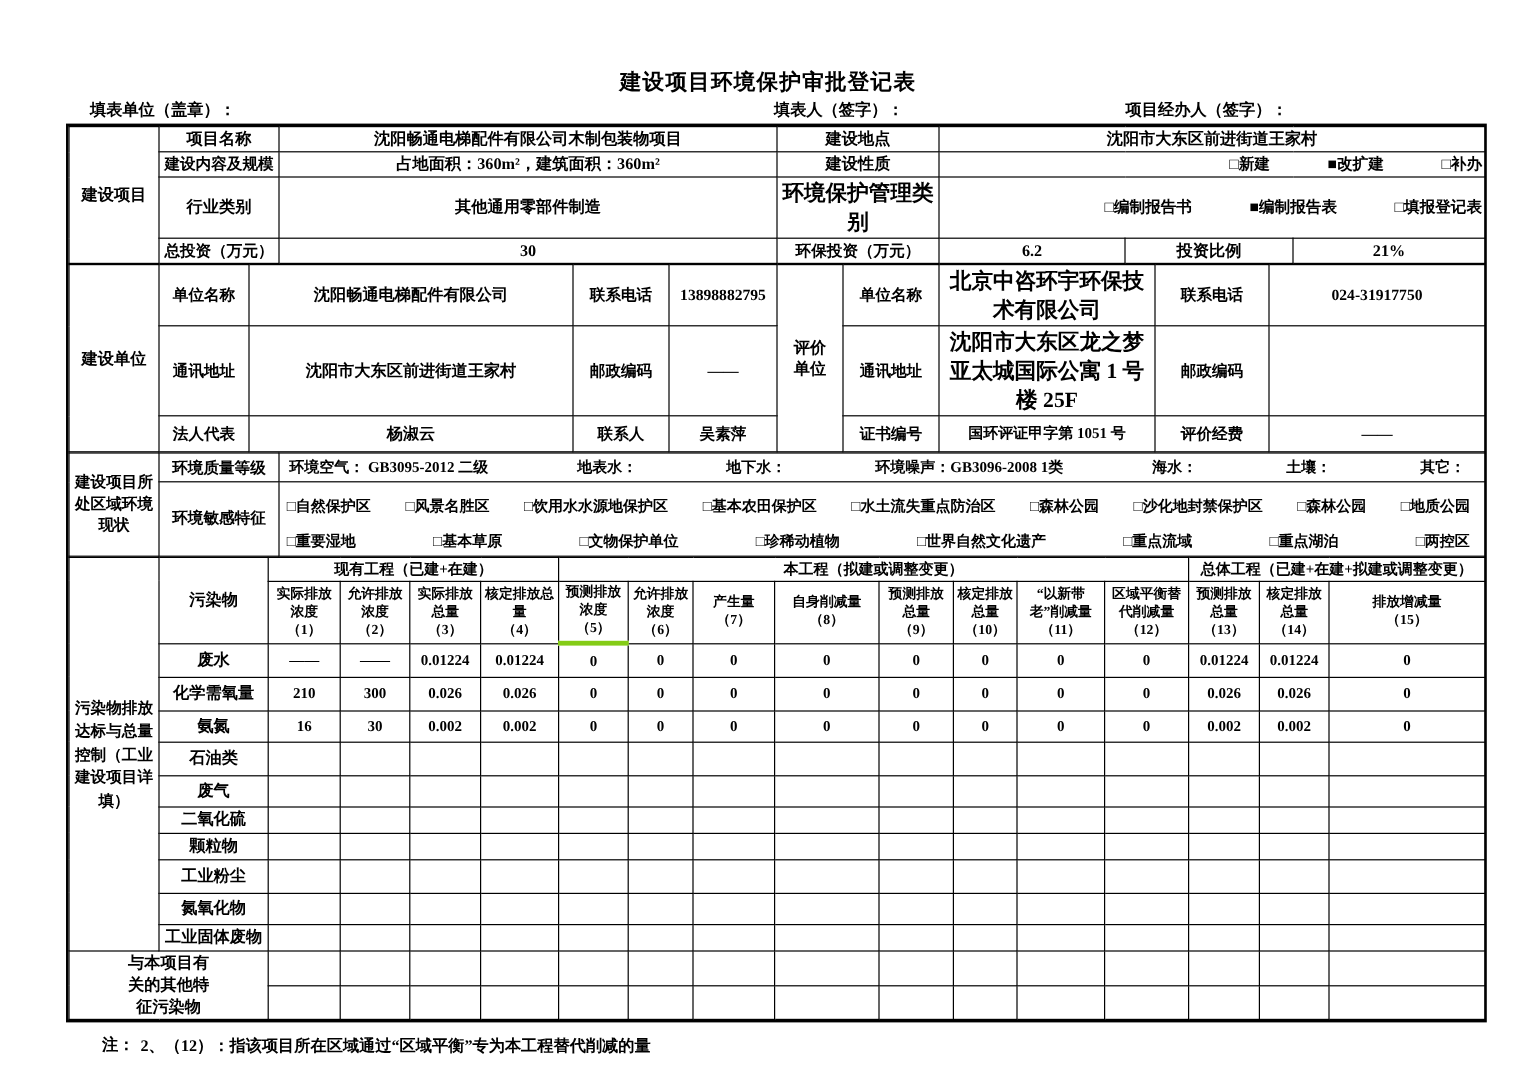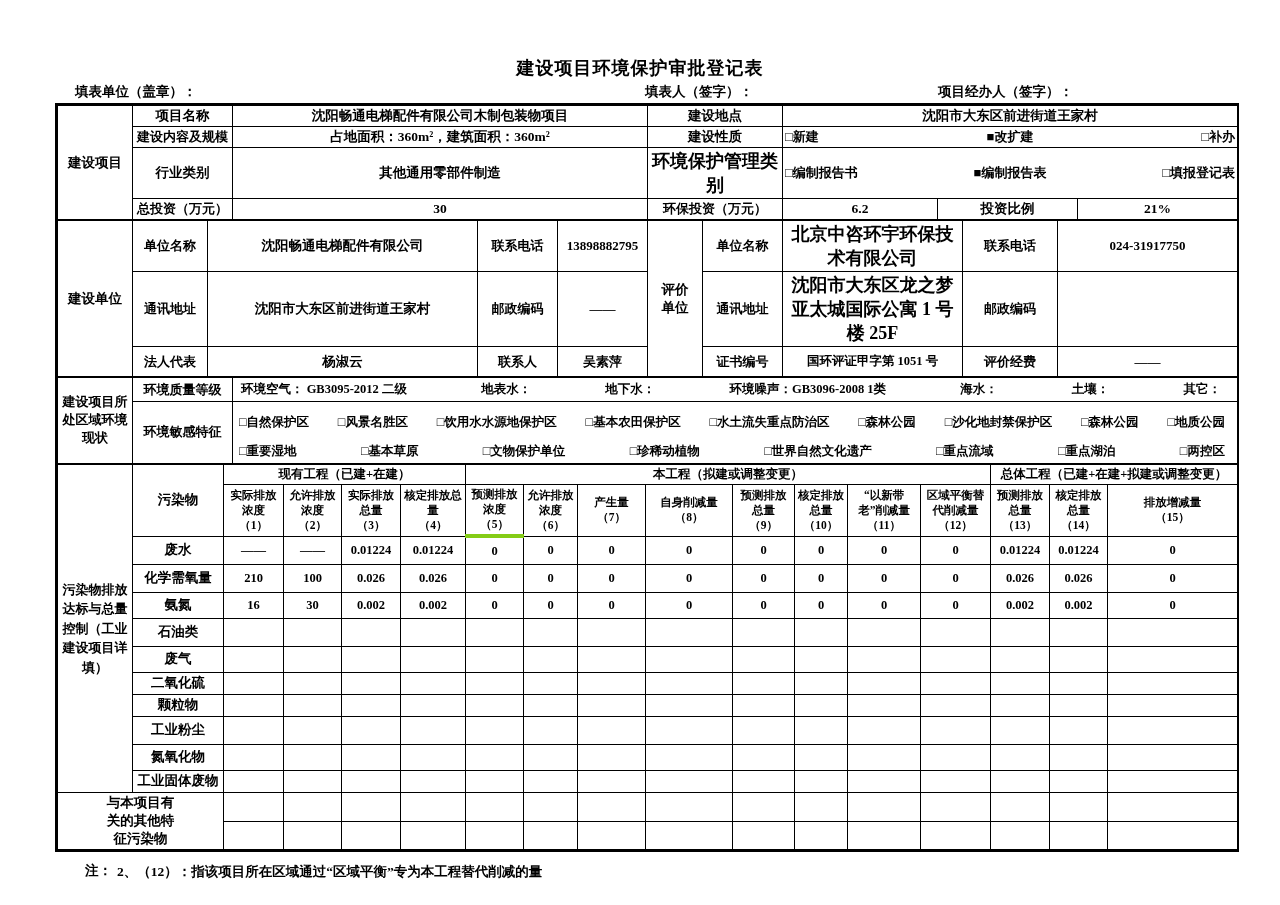--- a/index.html
+++ b/index.html
@@ -19,21 +19,21 @@
   td,th { border:1px solid #000; padding:1px 2px; text-align:center; vertical-align:middle;
           font-weight:bold; overflow:hidden; word-break:break-all; }
   .fs14 { font-size:13.5px; }
   .fs13 { font-size:13px;margin-top:44px; }
   .fs125{ font-size:12.5px; }
   .fs12 { font-size:18px; }
   .hdr  { font-size:11.5px; line-height:1.3; font-weight:bold; }
   .val  { font-size:12.5px; }
   .narrow2 { width:34px; margin:0 auto; }
   .narrow5 { width:78px; margin:0 auto; }
-  .opts { display:flex; justify-content:space-between; align-items:center; font-size:13px;gap:48px; }
+  .opts { display:flex; justify-content:flex-end; align-items:center; font-size:13px;gap:48px; }
   .quality { display:flex; justify-content:space-between; align-items:center; padding:0 14px 0 6px; font-size:12.5px; }
   .sensline { display:flex; justify-content:space-between; align-items:center; padding:10px 10px 0 4px; font-size:12.5px; line-height:1.55; }
   .thickline { border-bottom:4px solid #84cc16; }
   .notes { display:flex; margin:10px 0 0 85px; font-weight:bold; font-size:13.5px; width:1150px; }
   .notes-prefix { width:32px; flex:none; }
   .note-item { margin-bottom:7px; line-height:1.5; max-width:1085px; }
 </style>
 </head>
 <body>
 
@@ -309,21 +309,21 @@
         <td class="val">0</td>
         <td class="val">0</td>
         <td class="val">0</td>
         <td class="val">0.01224</td>
         <td class="val">0.01224</td>
         <td class="val">0</td>
       </tr>
       <tr style="height:28px">
         <td class="fs14">化学需氧量</td>
         <td class="val">210</td>
-        <td class="val">100</td>
+        <td class="val">300</td>
         <td class="val">0.026</td>
         <td class="val">0.026</td>
         <td class="val">0</td>
         <td class="val">0</td>
         <td class="val">0</td>
         <td class="val">0</td>
         <td class="val">0</td>
         <td class="val">0</td>
         <td class="val">0</td>
         <td class="val">0</td>

